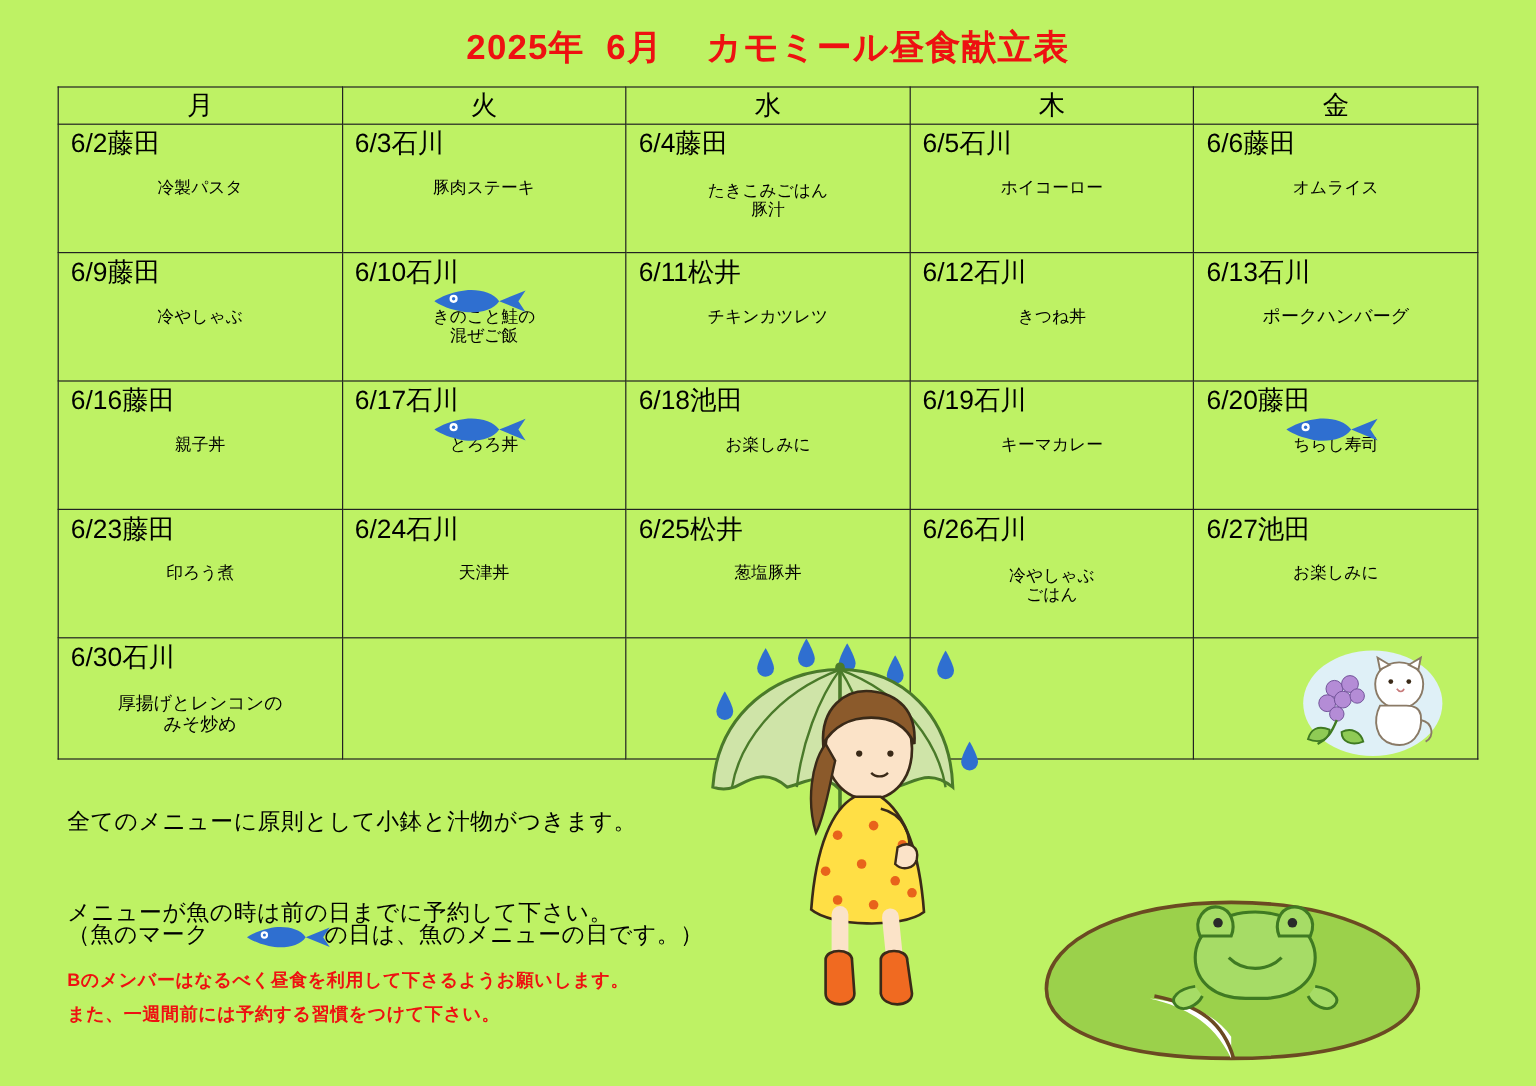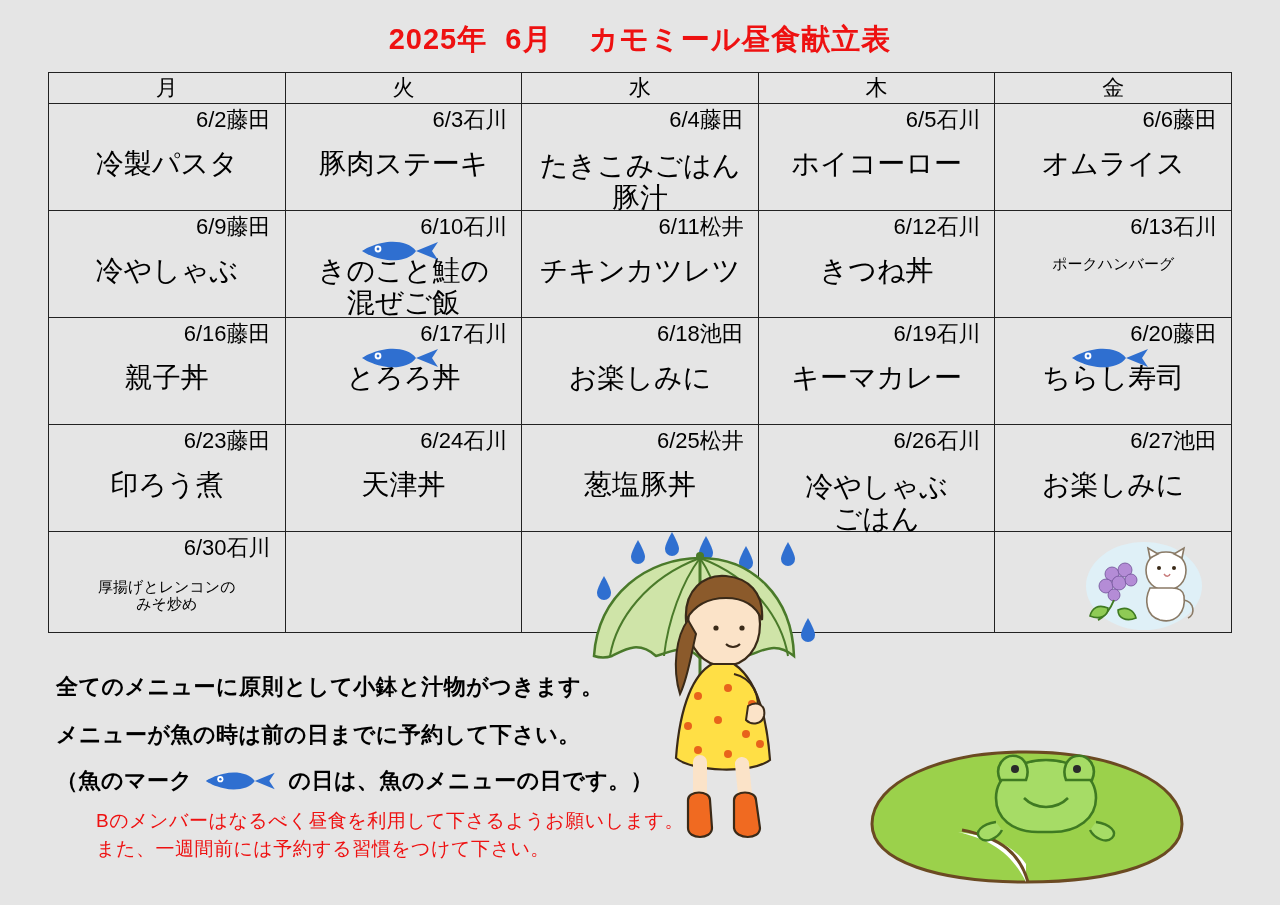--- a/index.html
+++ b/index.html
@@ -6,21 +6,21 @@
   html, body {
     margin: 0; padding: 0;
     width: 1280px; height: 905px;
     background: #ffffff;
     font-family: "Liberation Sans", sans-serif;
     overflow: hidden;
   }
   #page {
     position: relative;
     width: 1280px; height: 905px;
-    background: #e5e5e5;
+    background: #bef264;
   }
 
   
   #title {
     position: absolute;
     top: 20px; left: 0; width: 1280px;
     text-align: center;
     color: #ee1111;
     font-size: 29px;
     font-weight: bold;
@@ -50,70 +50,69 @@
     color: #000;
   }
   .cell {
     position: relative;
     height: 106px;
     padding: 2px 6px 0 6px;
   }
   .cell.last { height: 100px; }
   .cell-head {
     display: flex;
-    justify-content: flex-end;
+    justify-content: flex-start;
     align-items: baseline;
     font-size: 22px;
     padding: 0 8px 0 4px;
     line-height: 1.25;
   }
   .cell-menu {
     margin-top: 14px;
     text-align: center;
-    font-size: 28px;
+    font-size: 14px;
     line-height: 1.15;
     white-space: pre-line;
   }
   .cell-menu.tight { margin-top: 16px; }
   .cell-menu.small { font-size: 15px; }
   .cell.has-fish .cell-menu { }
   .fish {
     position: absolute;
     left: 50%;
     top: 28px;
     transform: translateX(-50%);
     width: 86px; height: 24px;
   }
   .blank { height: 100px; }
 
   
   .note {
     position: absolute;
-    font-size: 22px;
-    font-weight: bold;
+    font-size: 19px;
+    font-weight: normal;
     color: #000;
     white-space: pre;
     letter-spacing: 0.5px;
   }
   #note1 { left: 56px; top: 672px; }
-  #note2 { left: 56px; top: 720px; }
+  #note2 { left: 56px; top: 748px; }
   #note3 { left: 56px; top: 766px; }
   #note-fish-inline {
     position: absolute;
     left: 204px; top: 770px;
     width: 78px; height: 22px;
   }
   .note-red {
     position: absolute;
-    font-size: 19px;
-    font-weight: normal;
+    font-size: 15px;
+    font-weight: bold;
     color: #ee1111;
     white-space: pre;
     letter-spacing: 0.5px;
-    margin-left: 40px;
   }
   #note4 { left: 56px; top: 808px; }
   #note5 { left: 56px; top: 836px; text-align: center; }
 
   #meeting {
     position: absolute;
     left: 806px; top: 700px;
     font-size: 22px;
     color: #3b5ea8;
     white-space: pre;

